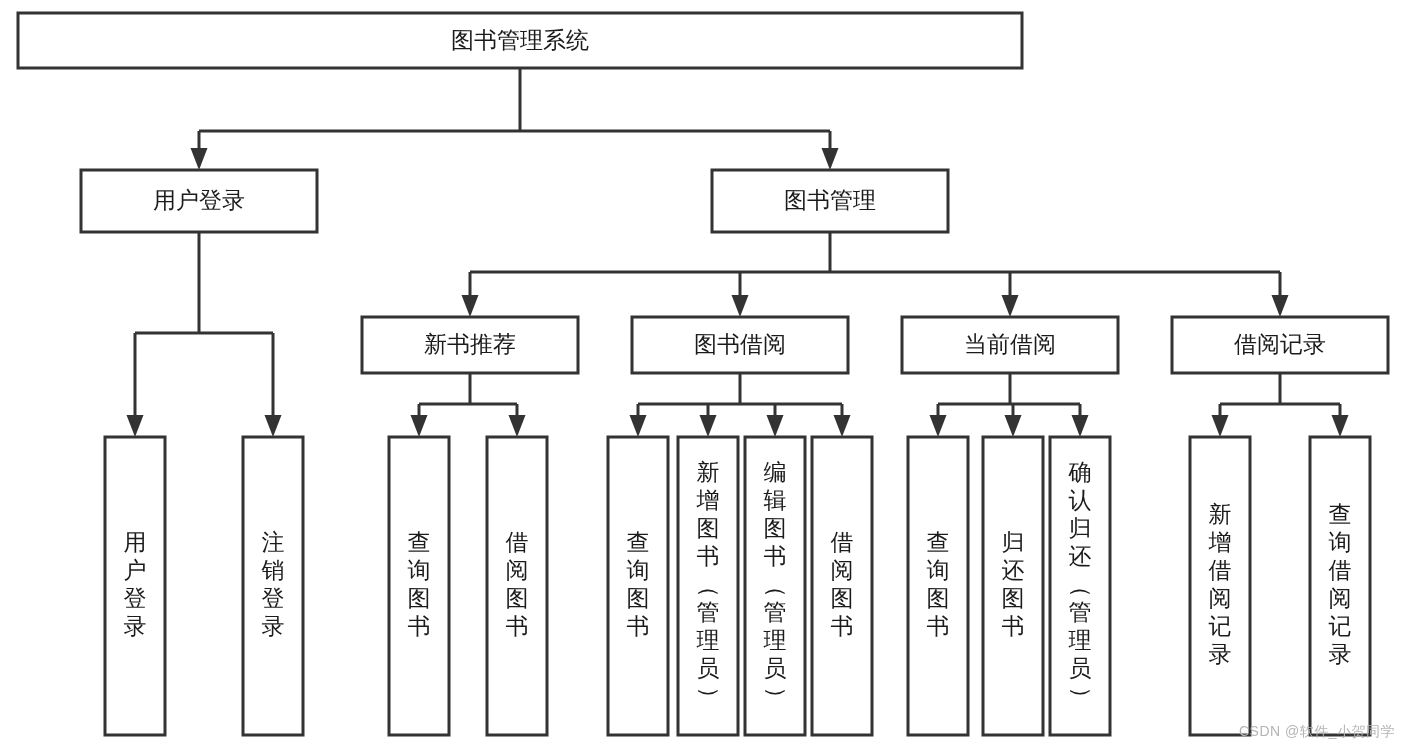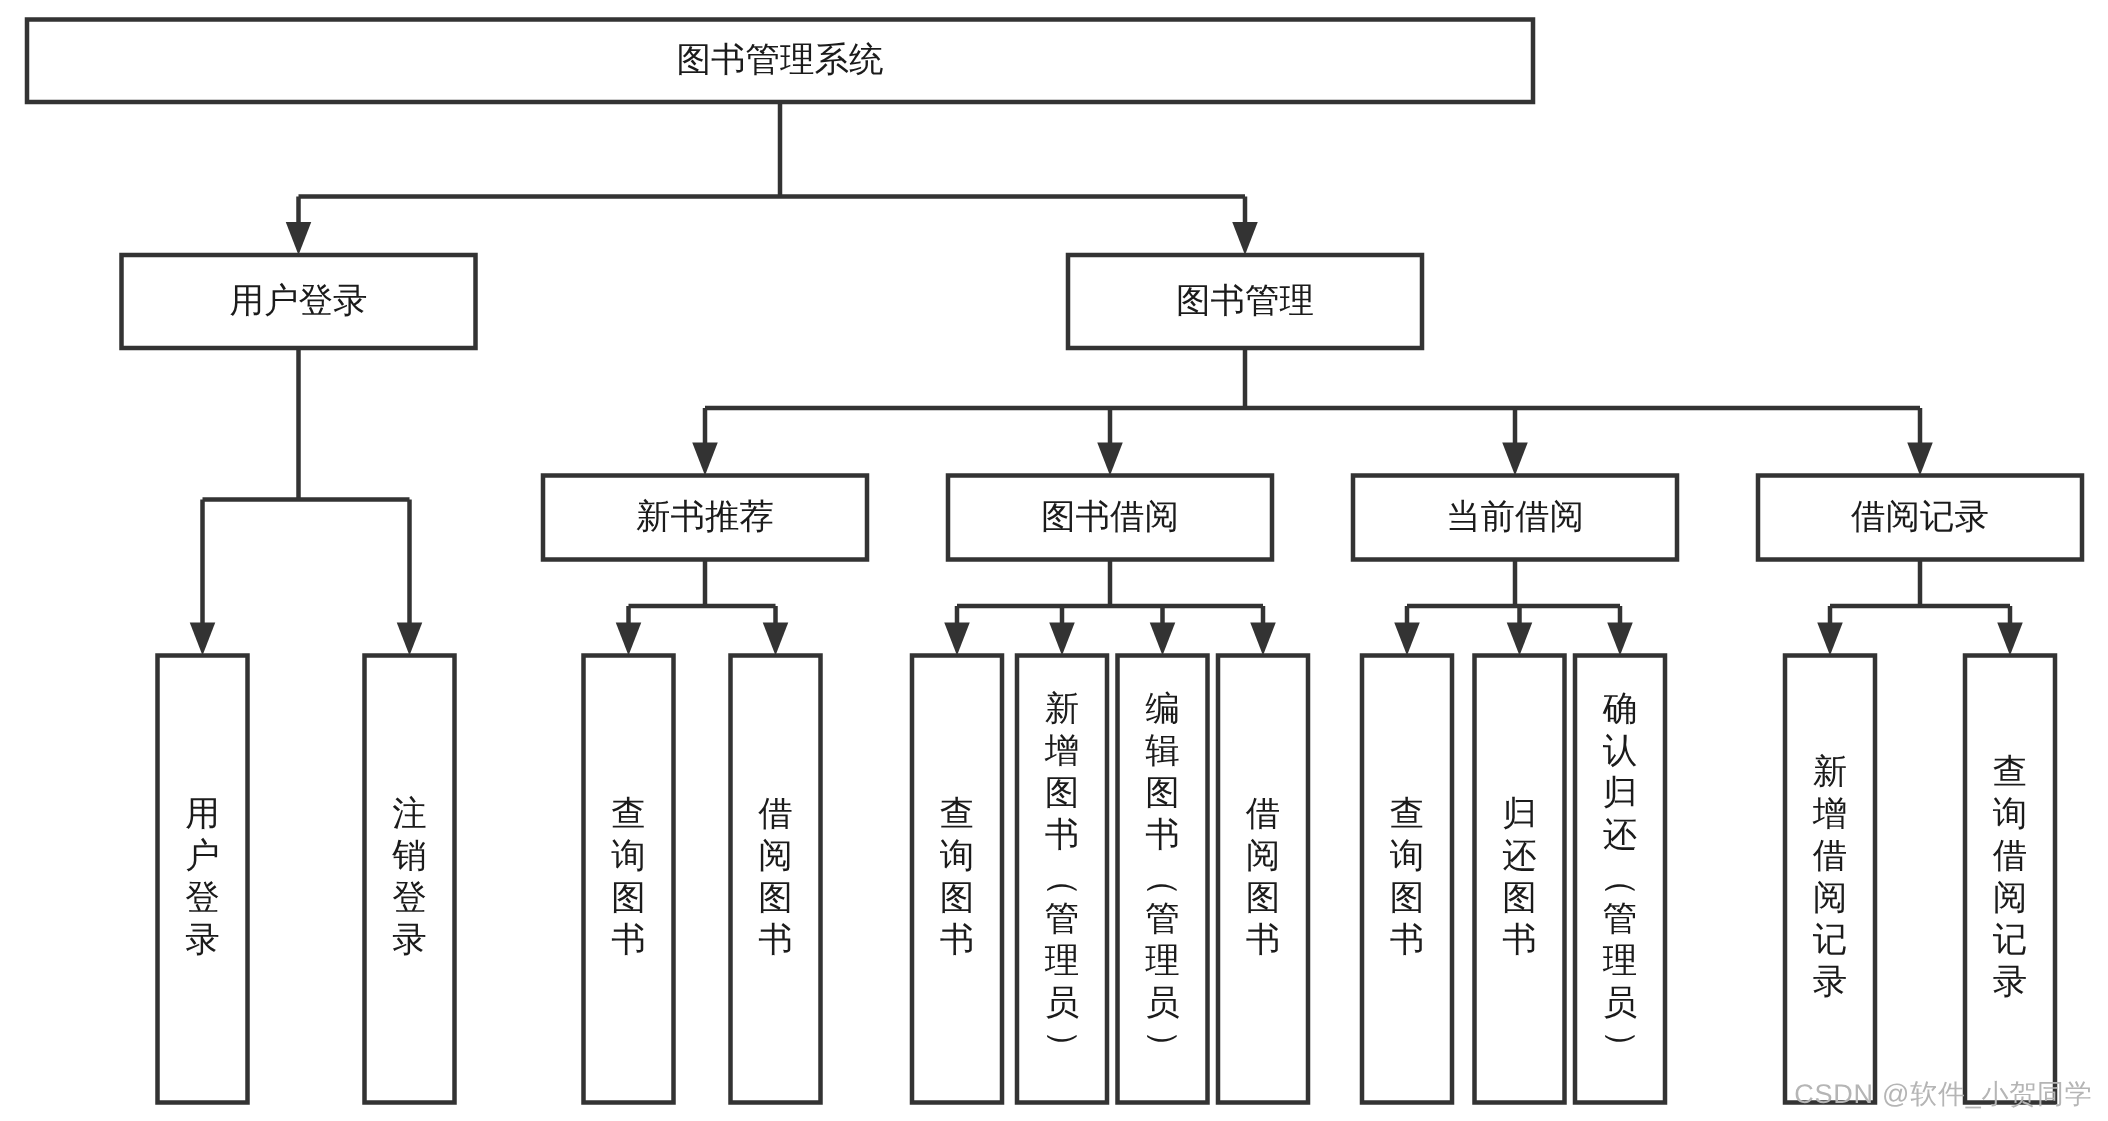--- a/index.html
+++ b/index.html
@@ -55,21 +55,21 @@
     fill: #1b1b1b;
     font-size: 23px;
     text-anchor: middle;
     dominant-baseline: middle;
   }
   .watermark {
     position: absolute;
     right: 10px;
     bottom: 6px;
     font-family: "Liberation Sans", "DejaVu Sans", sans-serif;
-    font-size: 18px;
+    font-size: 14px;
     color: #b5b5b5;
     letter-spacing: 0.5px;
     white-space: nowrap;
     pointer-events: none;
   }
 </style>
 </head>
 <body>
 
 <div id="diagram-root">

